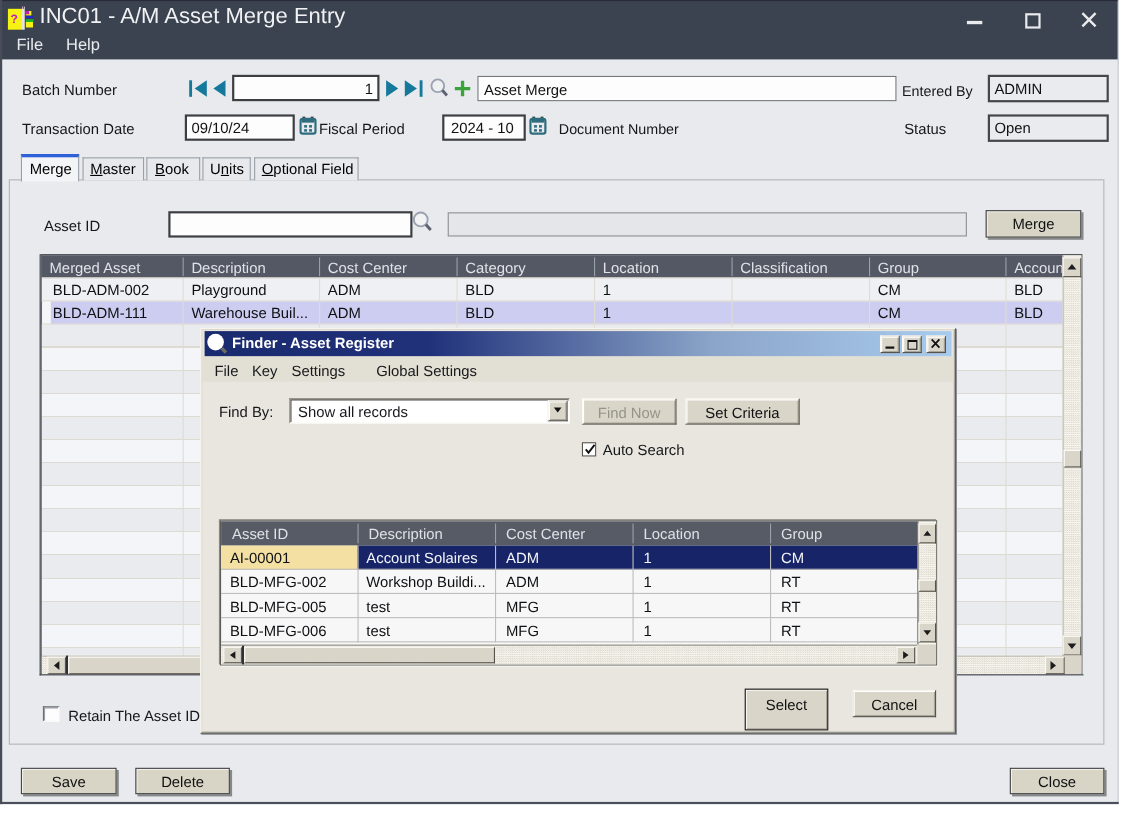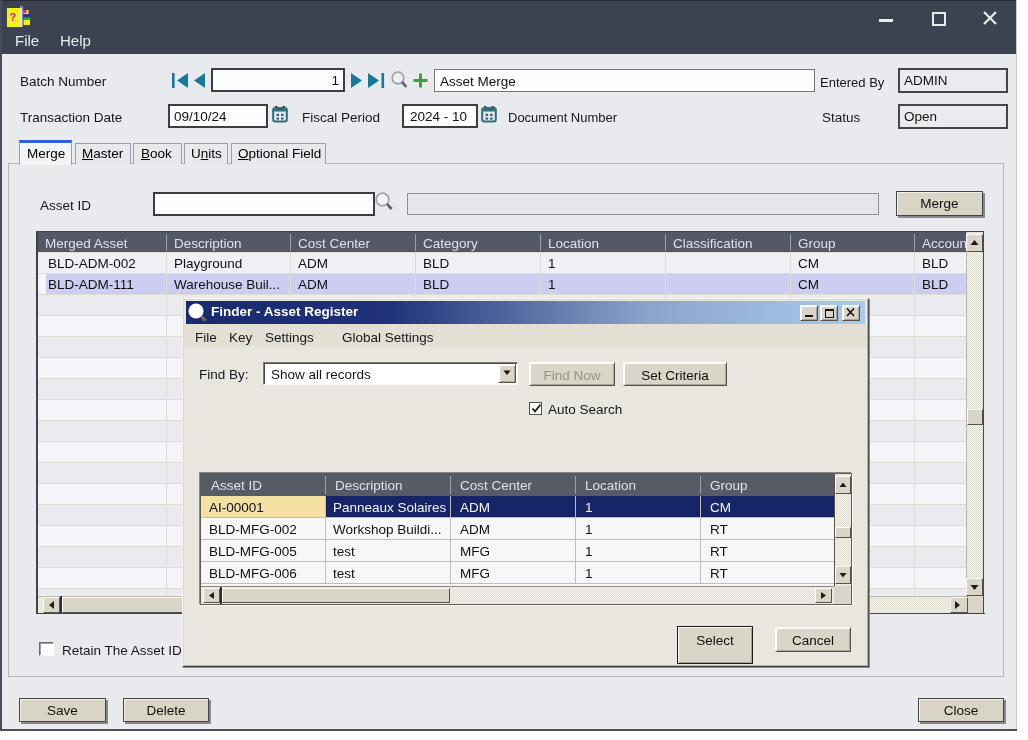--- a/index.html
+++ b/index.html
@@ -32,20 +32,21 @@
     <rect x="0" y="3" width="13" height="19" fill="#f6f213"></rect>
     <text x="2.5" y="16" font-size="11" font-weight="bold" fill="#c01db4" font-family="Liberation Sans">?</text>
     <rect x="13" y="1" width="2.5" height="21" fill="#e8e4da"></rect>
     <rect x="13.6" y="0" width="1.2" height="3" fill="#a21ca8"></rect>
     <rect x="16.5" y="5" width="5" height="4" fill="#f6f213"></rect>
     <rect x="16.5" y="5" width="3" height="3" fill="#c01db4"></rect>
     <rect x="16.5" y="9.5" width="7" height="2" fill="#2626c8"></rect>
     <rect x="16.5" y="12.5" width="7" height="2.5" fill="#1bb424"></rect>
     <rect x="16.5" y="15" width="6.5" height="5" fill="#f6f213"></rect>
   </svg>
+  <div class="abs" style="left:36px;top:4px;font-size:20px;color:#f1f2f4;">INC01 - A/M Asset Merge Entry</div>
   <div class="abs" style="left:879px;top:19px;width:14px;height:3px;background:#e9ebed;"></div>
   <div class="abs" style="left:932px;top:12px;width:14px;height:14px;border:2px solid #e9ebed;"></div>
   <svg class="abs" style="left:982px;top:10px;" width="16" height="16">
       <path d="M2 2 L14 14 M14 2 L2 14" stroke="#e9ebed" stroke-width="2.2"></path>
     </svg>
   <div class="abs" style="left:15px;top:32px;font-size:15px;color:#e9ebed;">File</div>
   <div class="abs" style="left:60px;top:32px;font-size:15px;color:#e9ebed;">Help</div>
 
   <div class="lbl" style="left:20px;top:74px;">Batch Number</div>
   <svg class="abs" style="left:171px;top:72px;" width="38" height="17">
@@ -71,21 +72,21 @@
   <svg class="abs" style="left:272px;top:105px;" width="17" height="18">
     <rect x="3" y="1" width="2.5" height="4" fill="#3c4048"></rect>
     <rect x="10.5" y="1" width="2.5" height="4" fill="#3c4048"></rect>
     <rect x="1.2" y="3" width="13.6" height="13.5" rx="2" fill="none" stroke="#2e6d7e" stroke-width="2"></rect>
     <rect x="2.2" y="4" width="11.6" height="2.5" fill="#2e6d7e"></rect>
     <rect x="4.5" y="8.7" width="2.6" height="2.3" fill="#2e6d7e"></rect>
     <rect x="9" y="8.7" width="2.6" height="2.3" fill="#2e6d7e"></rect>
     <rect x="4.5" y="12.4" width="2.6" height="2.3" fill="#2e6d7e"></rect>
     <rect x="9" y="12.4" width="2.6" height="2.3" fill="#2e6d7e"></rect>
   </svg>
-  <div class="lbl" style="left:302px;top:110px;">Fiscal Period</div>
+  <div class="lbl" style="left:290px;top:110px;">Fiscal Period</div>
   <div class="fld" style="left:402px;top:104px;width:76px;height:24px;padding:3px 0 0 6px;">2024 - 10</div>
   <svg class="abs" style="left:481px;top:105px;" width="17" height="18">
     <rect x="3" y="1" width="2.5" height="4" fill="#3c4048"></rect>
     <rect x="10.5" y="1" width="2.5" height="4" fill="#3c4048"></rect>
     <rect x="1.2" y="3" width="13.6" height="13.5" rx="2" fill="none" stroke="#2e6d7e" stroke-width="2"></rect>
     <rect x="2.2" y="4" width="11.6" height="2.5" fill="#2e6d7e"></rect>
     <rect x="4.5" y="8.7" width="2.6" height="2.3" fill="#2e6d7e"></rect>
     <rect x="9" y="8.7" width="2.6" height="2.3" fill="#2e6d7e"></rect>
     <rect x="4.5" y="12.4" width="2.6" height="2.3" fill="#2e6d7e"></rect>
     <rect x="9" y="12.4" width="2.6" height="2.3" fill="#2e6d7e"></rect>
@@ -252,21 +253,21 @@
       <div class="fht" style="left:384px;">Location</div>
       <div class="fht" style="left:509px;">Group</div>
       <div class="gsep" style="left:124px;height:18px;"></div>
       <div class="gsep" style="left:249px;height:18px;"></div>
       <div class="gsep" style="left:374px;height:18px;"></div>
       <div class="gsep" style="left:499px;height:18px;"></div>
 
       <div class="abs" style="left:0;top:22px;width:124px;height:22px;background:#f3e0a2;"></div>
       <div class="abs" style="left:124px;top:22px;width:509px;height:22px;background:#172468;"></div>
       <div class="fct" style="left:8px;top:26px;">AI-00001</div>
-      <div class="fct fw" style="left:132px;top:26px;">Panneaux Solaires</div>
+      <div class="fct fw" style="left:132px;top:26px;">Account Solaires</div>
       <div class="fct fw" style="left:259px;top:26px;">ADM</div>
       <div class="fct fw" style="left:384px;top:26px;">1</div>
       <div class="fct fw" style="left:509px;top:26px;">CM</div>
 
       <div class="fct" style="left:8px;top:48px;">BLD-MFG-002</div>
       <div class="fct" style="left:132px;top:48px;">Workshop Buildi...</div>
       <div class="fct" style="left:259px;top:48px;">ADM</div>
       <div class="fct" style="left:384px;top:48px;">1</div>
       <div class="fct" style="left:509px;top:48px;">RT</div>
       <div class="fct" style="left:8px;top:70px;">BLD-MFG-005</div>

